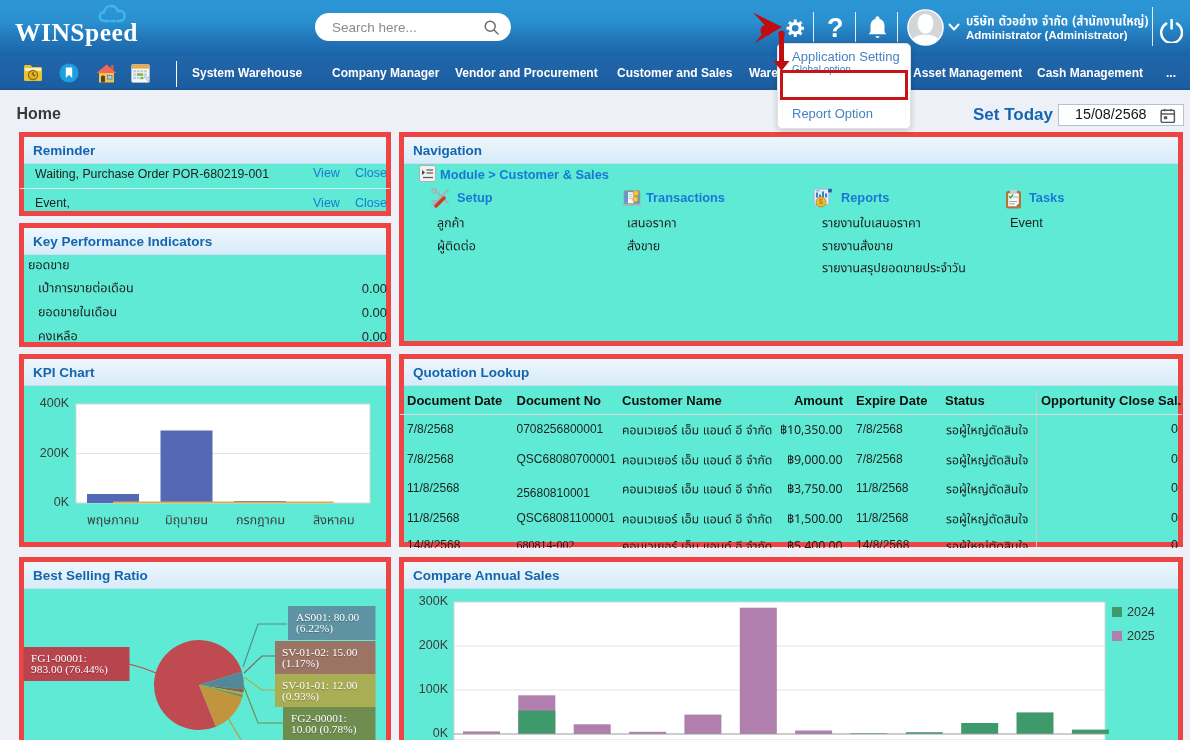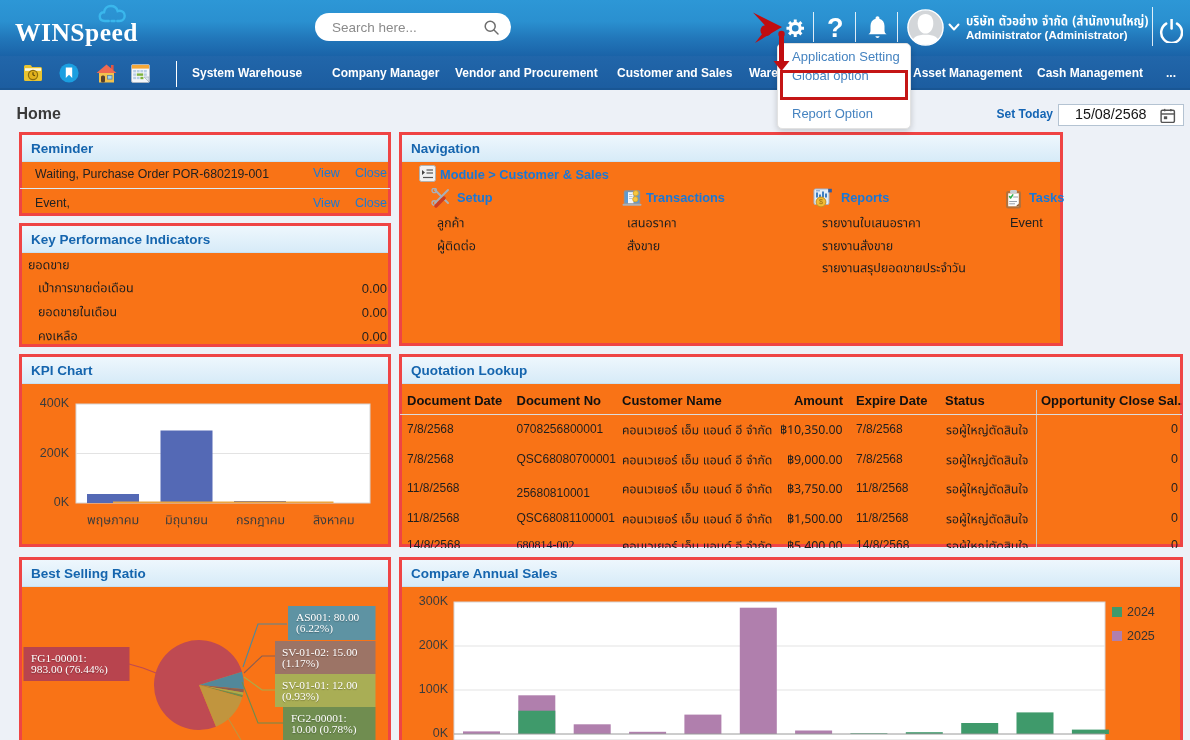--- a/index.html
+++ b/index.html
@@ -1,16 +1,16 @@
 <!DOCTYPE html>
 <html><head><meta charset="utf-8"><style>
 *{margin:0;padding:0;box-sizing:border-box}
 body{width:1190px;height:740px;overflow:hidden;font-family:"Liberation Sans",sans-serif;background:#edf1f7}
 #page{position:relative;width:1190px;height:740px}
-.panel{position:absolute;background:#f97316;border:3px solid #ef4444}
+.panel{position:absolute;background:#5eead4;border:5px solid #ef4444}
 .phead{position:absolute;left:0;right:0;top:0;height:27px;background:linear-gradient(180deg,#eef7fd,#d7ebf8);border-bottom:1px solid #c7e1f3}
 .ptitle{font-size:13.5px;font-weight:700;color:#1565ae;line-height:27px;padding-left:9px;font-family:"Liberation Sans",sans-serif}
 .sep{position:absolute;width:1px;background:rgba(255,255,255,.85)}
 .mi{position:absolute;font-size:12px;font-weight:700;color:#fff;line-height:34px;white-space:nowrap}
 </style></head><body>
 <div id="page">
 
 <div style="position:absolute;left:0;top:0;width:1190px;height:56px;background:linear-gradient(180deg,#2d97d6 0%,#2a90d0 38%,#2277ba 68%,#1a63a8 100%)"></div>
 <div style="position:absolute;left:0;top:56px;width:1190px;height:34px;background:linear-gradient(180deg,#2166aa,#1c5da0);border-bottom:2px solid #195694"></div>
 <div style="position:absolute;left:15px;top:17px;font-size:25.5px;font-weight:700;color:#fff;font-family:'Liberation Serif',serif;line-height:31px;white-space:nowrap;letter-spacing:.5px">WINSpeed</div>
@@ -99,21 +99,21 @@
 <div class="sep" style="left:176px;top:61px;height:26px;background:#fff"></div>
 <div class="mi" style="left:192px;top:56px">System Warehouse</div>
 <div class="mi" style="left:332px;top:56px">Company Manager</div>
 <div class="mi" style="left:455px;top:56px">Vendor and Procurement</div>
 <div class="mi" style="left:617px;top:56px">Customer and Sales</div>
 <div class="mi" style="left:749px;top:56px">Warehouse Management</div>
 <div class="mi" style="left:913px;top:56px">Asset Management</div>
 <div class="mi" style="left:1037px;top:56px">Cash Management</div>
 <div class="mi" style="left:1166px;top:56px">...</div>
 <div style="position:absolute;left:16.5px;top:104px;font-size:16px;font-weight:700;color:#3a3a3a;font-family:'Liberation Sans',sans-serif;line-height:19px;white-space:nowrap;">Home</div>
-<div style="position:absolute;right:137px;top:106px;font-size:12px;font-weight:700;color:#1465b4;font-family:'Liberation Sans',sans-serif;line-height:17px;white-space:nowrap;">Set Today</div>
+<div style="position:absolute;right:137px;top:106px;font-size:17px;font-weight:700;color:#1465b4;font-family:'Liberation Sans',sans-serif;line-height:17px;white-space:nowrap;">Set Today</div>
 <div style="position:absolute;left:1058px;top:104px;width:126px;height:22px;background:#fff;border:1px solid #b4c3d2"></div>
 <div style="position:absolute;left:1075px;top:106px;font-size:14.3px;color:#141414;font-family:'Liberation Sans',sans-serif;line-height:17px;white-space:nowrap;">15/08/2568</div>
 <svg style="position:absolute;left:1160px;top:107.5px" width="15.5" height="15.5" viewBox="0 0 14 14">
 <rect x="1" y="2" width="12" height="11" rx="1.2" fill="none" stroke="#555" stroke-width="1.3"></rect>
 <line x1="1" y1="5.4" x2="13" y2="5.4" stroke="#555" stroke-width="1.3"></line>
 <rect x="3.5" y="7.5" width="3" height="2.6" fill="#555"></rect>
 <line x1="4.2" y1="0.8" x2="4.2" y2="3" stroke="#555" stroke-width="1.3"></line>
       <line x1="9.8" y1="0.8" x2="9.8" y2="3" stroke="#555" stroke-width="1.3"></line>
     </svg>
 <div class="panel" style="left:19px;top:132px;width:372px;height:84px">
@@ -200,21 +200,21 @@
       <rect x="288" y="606" width="87.5" height="34" fill="#5e93a3"></rect>
       <rect x="275" y="641" width="100.5" height="33" fill="#9c7466"></rect>
       <rect x="275" y="674" width="100.5" height="33" fill="#a9ae55"></rect>
       <rect x="283" y="707" width="92.5" height="33" fill="#708d50"></rect>
     </svg>
 <div style="position:absolute;left:31px;top:652.5px;font-size:11.4px;color:#fff;font-family:'Liberation Serif',serif;line-height:11.4px;white-space:nowrap;text-shadow:0 1px 1px rgba(60,20,20,.45)">FG1-00001:<br>983.00 (76.44%)</div>
 <div style="position:absolute;left:296px;top:611.5px;font-size:11.4px;color:#fff;font-family:'Liberation Serif',serif;line-height:11.4px;white-space:nowrap;text-shadow:0 1px 1px rgba(30,50,60,.45)">AS001: 80.00<br>(6.22%)</div>
 <div style="position:absolute;left:282px;top:646.5px;font-size:11.4px;color:#fff;font-family:'Liberation Serif',serif;line-height:11.4px;white-space:nowrap;text-shadow:0 1px 1px rgba(60,40,30,.45)">SV-01-02: 15.00<br>(1.17%)</div>
 <div style="position:absolute;left:282px;top:679.5px;font-size:11.4px;color:#fff;font-family:'Liberation Serif',serif;line-height:11.4px;white-space:nowrap;text-shadow:0 1px 1px rgba(60,60,20,.45)">SV-01-01: 12.00<br>(0.93%)</div>
 <div style="position:absolute;left:291px;top:712.5px;font-size:11.4px;color:#fff;font-family:'Liberation Serif',serif;line-height:11.4px;white-space:nowrap;text-shadow:0 1px 1px rgba(40,60,30,.45)">FG2-00001:<br>10.00 (0.78%)</div>
-<div class="panel" style="left:399px;top:132px;width:664px;height:214px">
+<div class="panel" style="left:399px;top:132px;width:784px;height:214px">
       <div class="phead">
         <div class="ptitle">Navigation</div>
       </div>
     </div>
 <svg style="position:absolute;left:419px;top:165px" width="17" height="17" viewBox="0 0 17 17">
 <rect x="0.5" y="0.5" width="16" height="16" rx="2" fill="#f1f1f1" stroke="#b0b0b0"></rect>
 <path d="M3,5 L6,7.5 L3,10 Z" fill="#444"></path>
 <g stroke="#555" stroke-width="1.2">
         <line x1="7.5" y1="5" x2="14" y2="5"></line>
         <line x1="7.5" y1="8" x2="14" y2="8"></line>
@@ -412,21 +412,21 @@
       <rect x="713" y="74" width="10" height="10" fill="#b07fad"></rect>
     </svg>
 <div style="position:absolute;right:742px;top:594px;font-size:12.5px;color:#3c3c3c;font-family:'Liberation Sans',sans-serif;line-height:15px;white-space:nowrap;">300K</div>
 <div style="position:absolute;right:742px;top:638px;font-size:12.5px;color:#3c3c3c;font-family:'Liberation Sans',sans-serif;line-height:15px;white-space:nowrap;">200K</div>
 <div style="position:absolute;right:742px;top:682px;font-size:12.5px;color:#3c3c3c;font-family:'Liberation Sans',sans-serif;line-height:15px;white-space:nowrap;">100K</div>
 <div style="position:absolute;right:742px;top:726px;font-size:12.5px;color:#3c3c3c;font-family:'Liberation Sans',sans-serif;line-height:15px;white-space:nowrap;">0K</div>
 <div style="position:absolute;left:1127px;top:605px;font-size:12.5px;color:#333;font-family:'Liberation Sans',sans-serif;line-height:15px;white-space:nowrap;">2024</div>
 <div style="position:absolute;left:1127px;top:629px;font-size:12.5px;color:#333;font-family:'Liberation Sans',sans-serif;line-height:15px;white-space:nowrap;">2025</div>
 <div style="position:absolute;left:777px;top:43px;width:134px;height:86px;background:#fff;border:1px solid #e2e2e2;border-radius:5px;box-shadow:0 2px 6px rgba(0,0,0,.18)"></div>
 <div style="position:absolute;left:792px;top:49px;font-size:13px;color:#4583c0;font-family:'Liberation Sans',sans-serif;line-height:16px;white-space:nowrap;">Application Setting</div>
-<div style="position:absolute;left:792px;top:68px;font-size:13px;color:#4583c0;font-family:'Liberation Sans',sans-serif;line-height:16px;white-space:nowrap;">Global option</div>
+<div style="position:absolute;left:792px;top:62px;font-size:10px;color:#4583c0;font-family:'Liberation Sans',sans-serif;line-height:16px;white-space:nowrap;">Global option</div>
 <div style="position:absolute;left:792px;top:106px;font-size:13px;color:#4583c0;font-family:'Liberation Sans',sans-serif;line-height:16px;white-space:nowrap;">Report Option</div>
 <div style="position:absolute;left:780px;top:70px;width:128px;height:30px;border:3px solid #c41616"></div>
 <svg style="position:absolute;left:748px;top:8px" width="46" height="66" viewBox="0 0 46 66">
 <path d="M5,4.5 L34,19 L7,35 L19,19.5 Z" fill="#c00d10"></path>
 <circle cx="18" cy="22.5" r="5.5" fill="#c00d10"></circle>
 <circle cx="33.5" cy="26" r="3.2" fill="#c00d10"></circle>
 <rect x="31" y="26" width="5" height="28" fill="#c00d10"></rect>
 <path d="M25.5,53 L41.5,53 L33.5,63 Z" fill="#c00d10"></path>
     </svg>
 </div>

